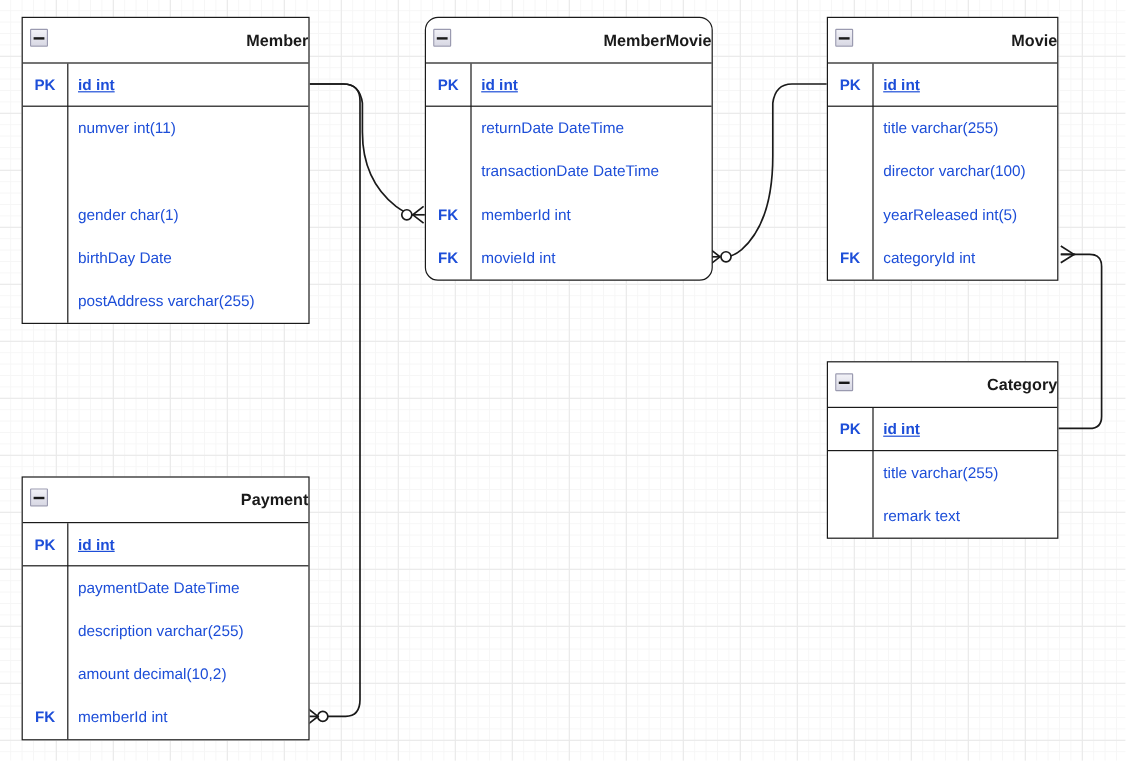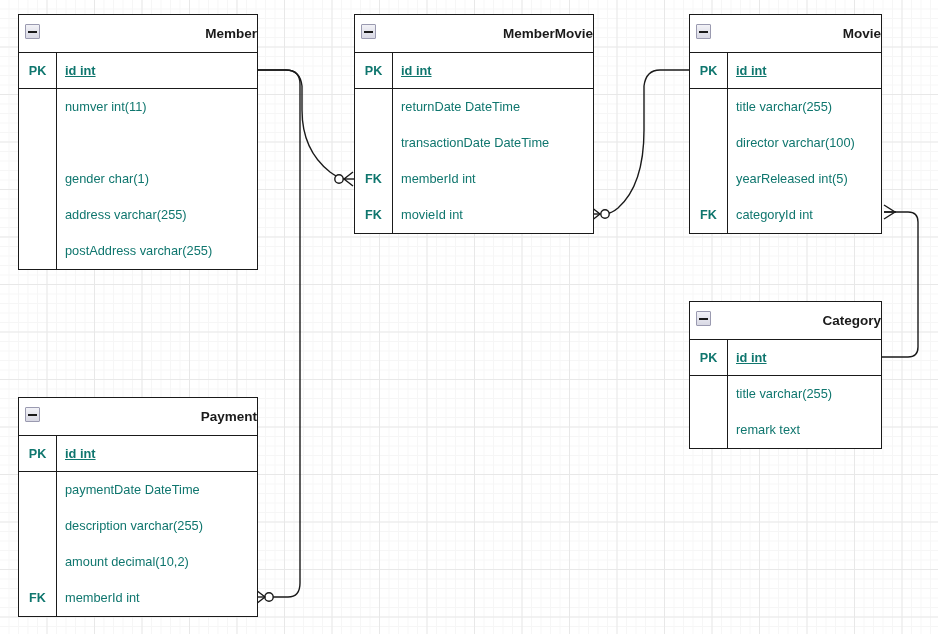--- a/index.html
+++ b/index.html
@@ -91,21 +91,21 @@
 
   .rows {
     position: relative;
   }
   .erow {
     position: relative;
     height: 36px;
     line-height: 36px;
     box-sizing: border-box;
     font-size: 12.8px;
-    color: #0f766e;
+    color: #1d4ed8;
     white-space: nowrap;
   }
   .erow.pk-row {
     border-bottom: 1.6px solid #1a1a1a;
   }
   .key-cell {
     position: absolute;
     left: 0;
     top: 0;
     width: 37px;
@@ -187,30 +187,30 @@
       </div>
       <div class="erow">
         <span class="key-cell"></span>
       </div>
       <div class="erow">
         <span class="key-cell"></span>
         <span class="name-cell">gender char(1)</span>
       </div>
       <div class="erow">
         <span class="key-cell"></span>
-        <span class="name-cell">address varchar(255)</span>
+        <span class="name-cell">birthDay Date</span>
       </div>
       <div class="erow">
         <span class="key-cell"></span>
         <span class="name-cell">postAddress varchar(255)</span>
       </div>
     </div>
   </div>
 
-  <div class="entity" style="left:354px; top:14px; width:240px;">
+  <div class="entity" style="left:354px; top:14px; width:240px;border-radius:11px;">
     <div class="entity-title">
       <span class="collapse-icon"></span>
       <span>MemberMovie</span>
     </div>
     <div class="rows">
       <span class="divider"></span>
       <div class="erow pk-row">
         <span class="key-cell">PK</span>
         <span class="name-cell">id int</span>
       </div>

